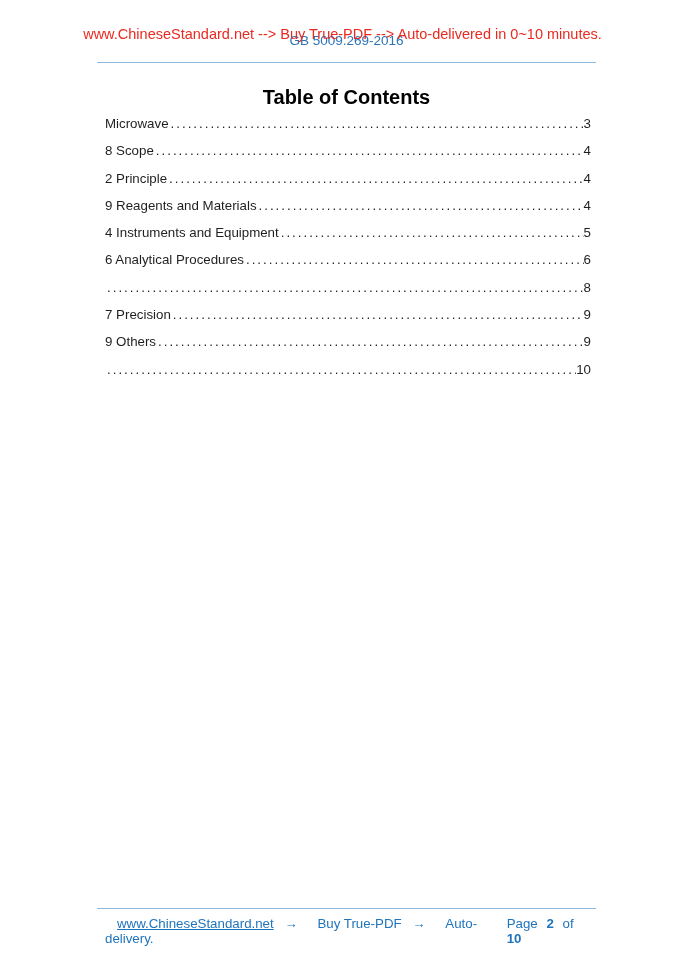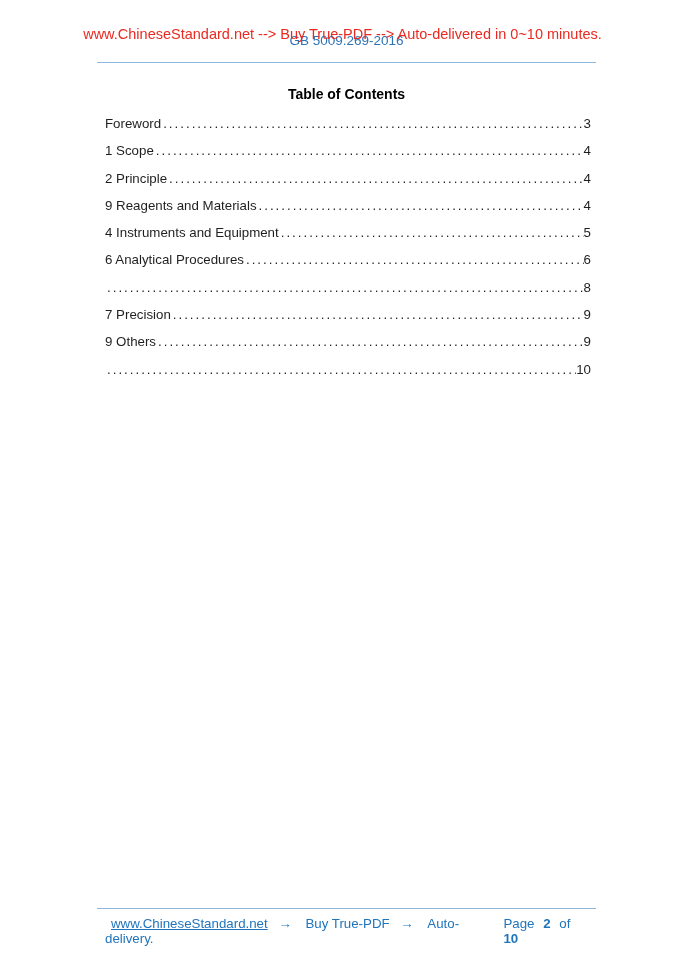--- a/index.html
+++ b/index.html
@@ -30,21 +30,21 @@
   .header-rule{
     position:absolute;top:62px;left:97px;
     width:499px;height:1px;
     background:var(--rule-blue);
   }
   
   .toc-title{
     position:absolute;top:86px;left:0;right:0;
     margin:0;
     text-align:center;
-    font-size:14px;font-weight:bold;color:#000;
+    font-size:20px;font-weight:bold;color:#000;
   }
   .toc-list{
     position:absolute;top:116px;left:105px;width:486px;
   }
   .toc-row{
     display:flex;align-items:baseline;
     height:27.3px;
     font-size:13.3px;
     color:#1f1f1f;
     cursor:pointer;
@@ -64,21 +64,21 @@
     position:absolute;top:908px;left:97px;
     width:499px;height:1px;
     background:var(--rule-blue);
   }
   .footer-row{
     position:absolute;top:916px;left:105px;width:486px;
     display:flex;justify-content:space-between;align-items:baseline;
     font-size:13.3px;
     color:var(--footer-blue);
   }
-  .footer-left span{margin:0 3px 0 6px;}
+  .footer-left span{margin:0 3px 0 12px;}
   .footer-left .arrow{margin:0 4px;}
   .footer-link{
     color:var(--footer-blue);
     text-decoration:underline;
     cursor:pointer;
   }
   .footer-right span{margin-left:5px;}
   .footer-right .pg-num{font-weight:bold;}
 </style>
 </head>
@@ -89,27 +89,27 @@
   <div class="doc-number">GB 5009.269-2016</div>
 
   <div class="promo">www.ChineseStandard.net --&gt; Buy True-PDF --&gt; Auto-delivered in 0~10 minutes.</div>
 
   <div class="header-rule"></div>
 
   <h1 class="toc-title">Table of Contents</h1>
 
   <div class="toc-list">
     <div class="toc-row">
-      <span class="toc-label">Foreword</span>
+      <span class="toc-label">Microwave</span>
       <span class="toc-dots">............................................................................................................................................................................................................................................................................................................</span>
       <span class="toc-page">3</span>
     </div>
 
     <div class="toc-row">
-      <span class="toc-label">1 Scope</span>
+      <span class="toc-label">8 Scope</span>
       <span class="toc-dots">............................................................................................................................................................................................................................................................................................................</span>
       <span class="toc-page">4</span>
     </div>
 
     <div class="toc-row">
       <span class="toc-label">2 Principle</span>
       <span class="toc-dots">............................................................................................................................................................................................................................................................................................................</span>
       <span class="toc-page">4</span>
     </div>
 

